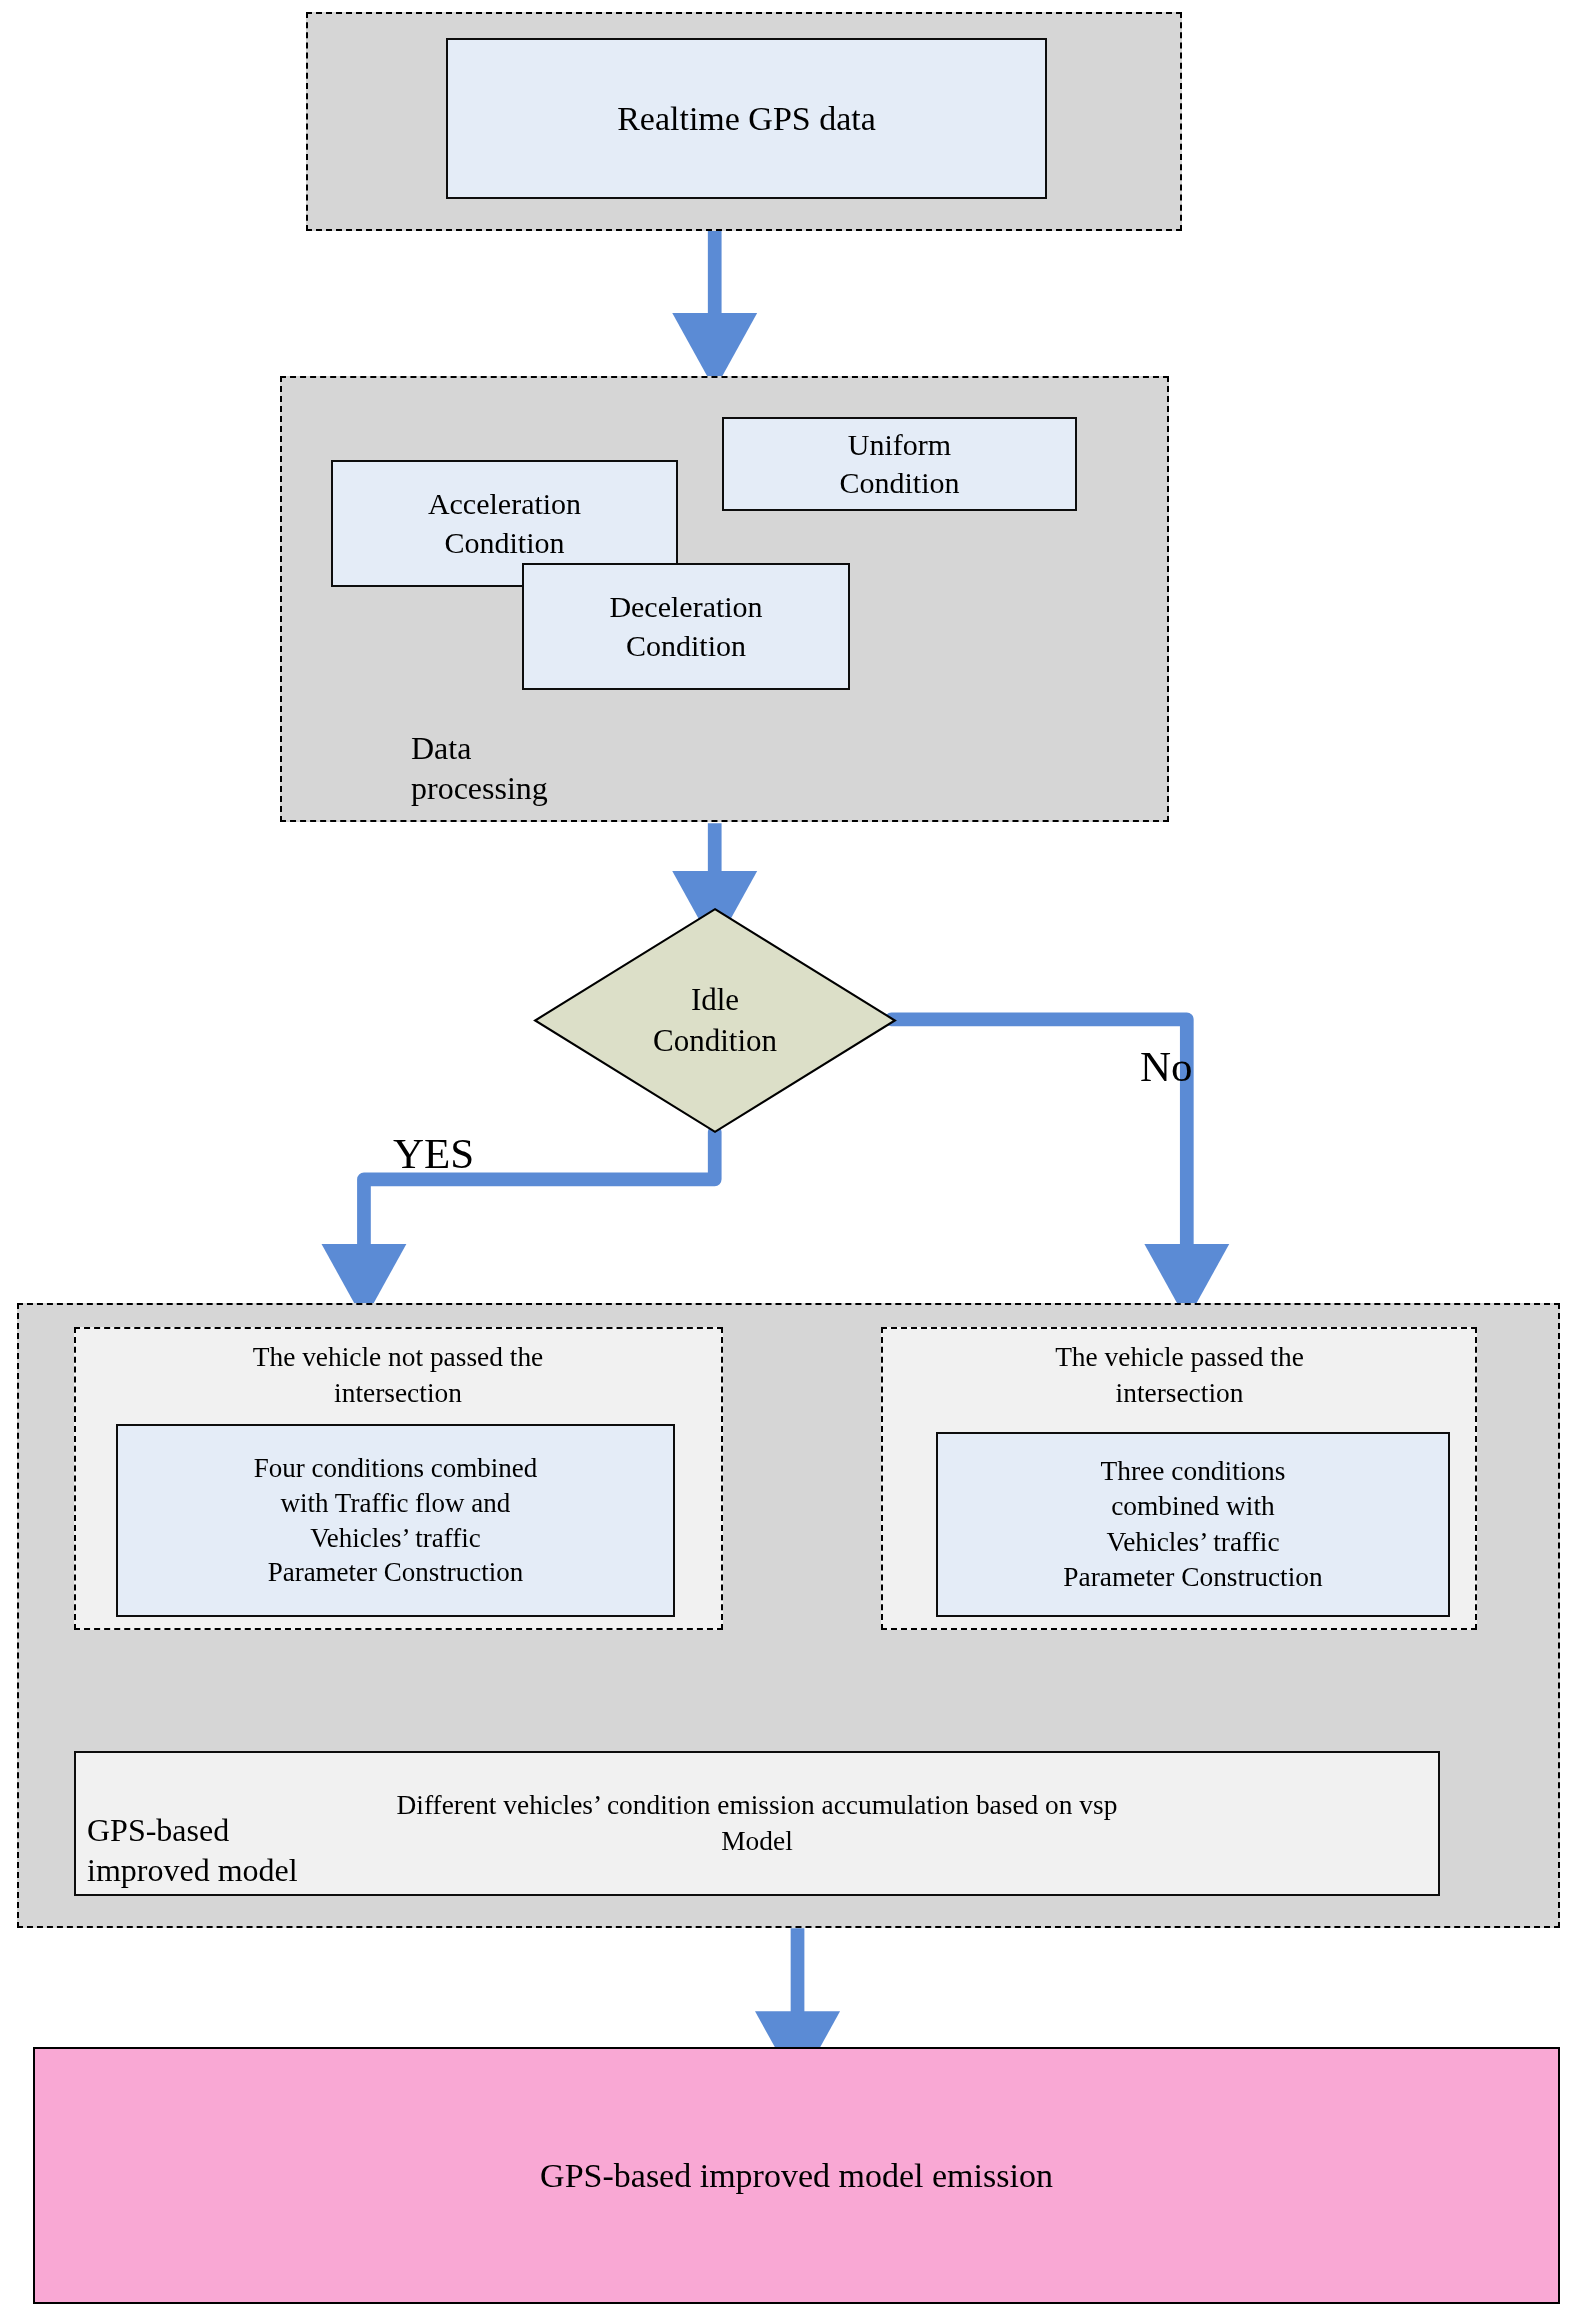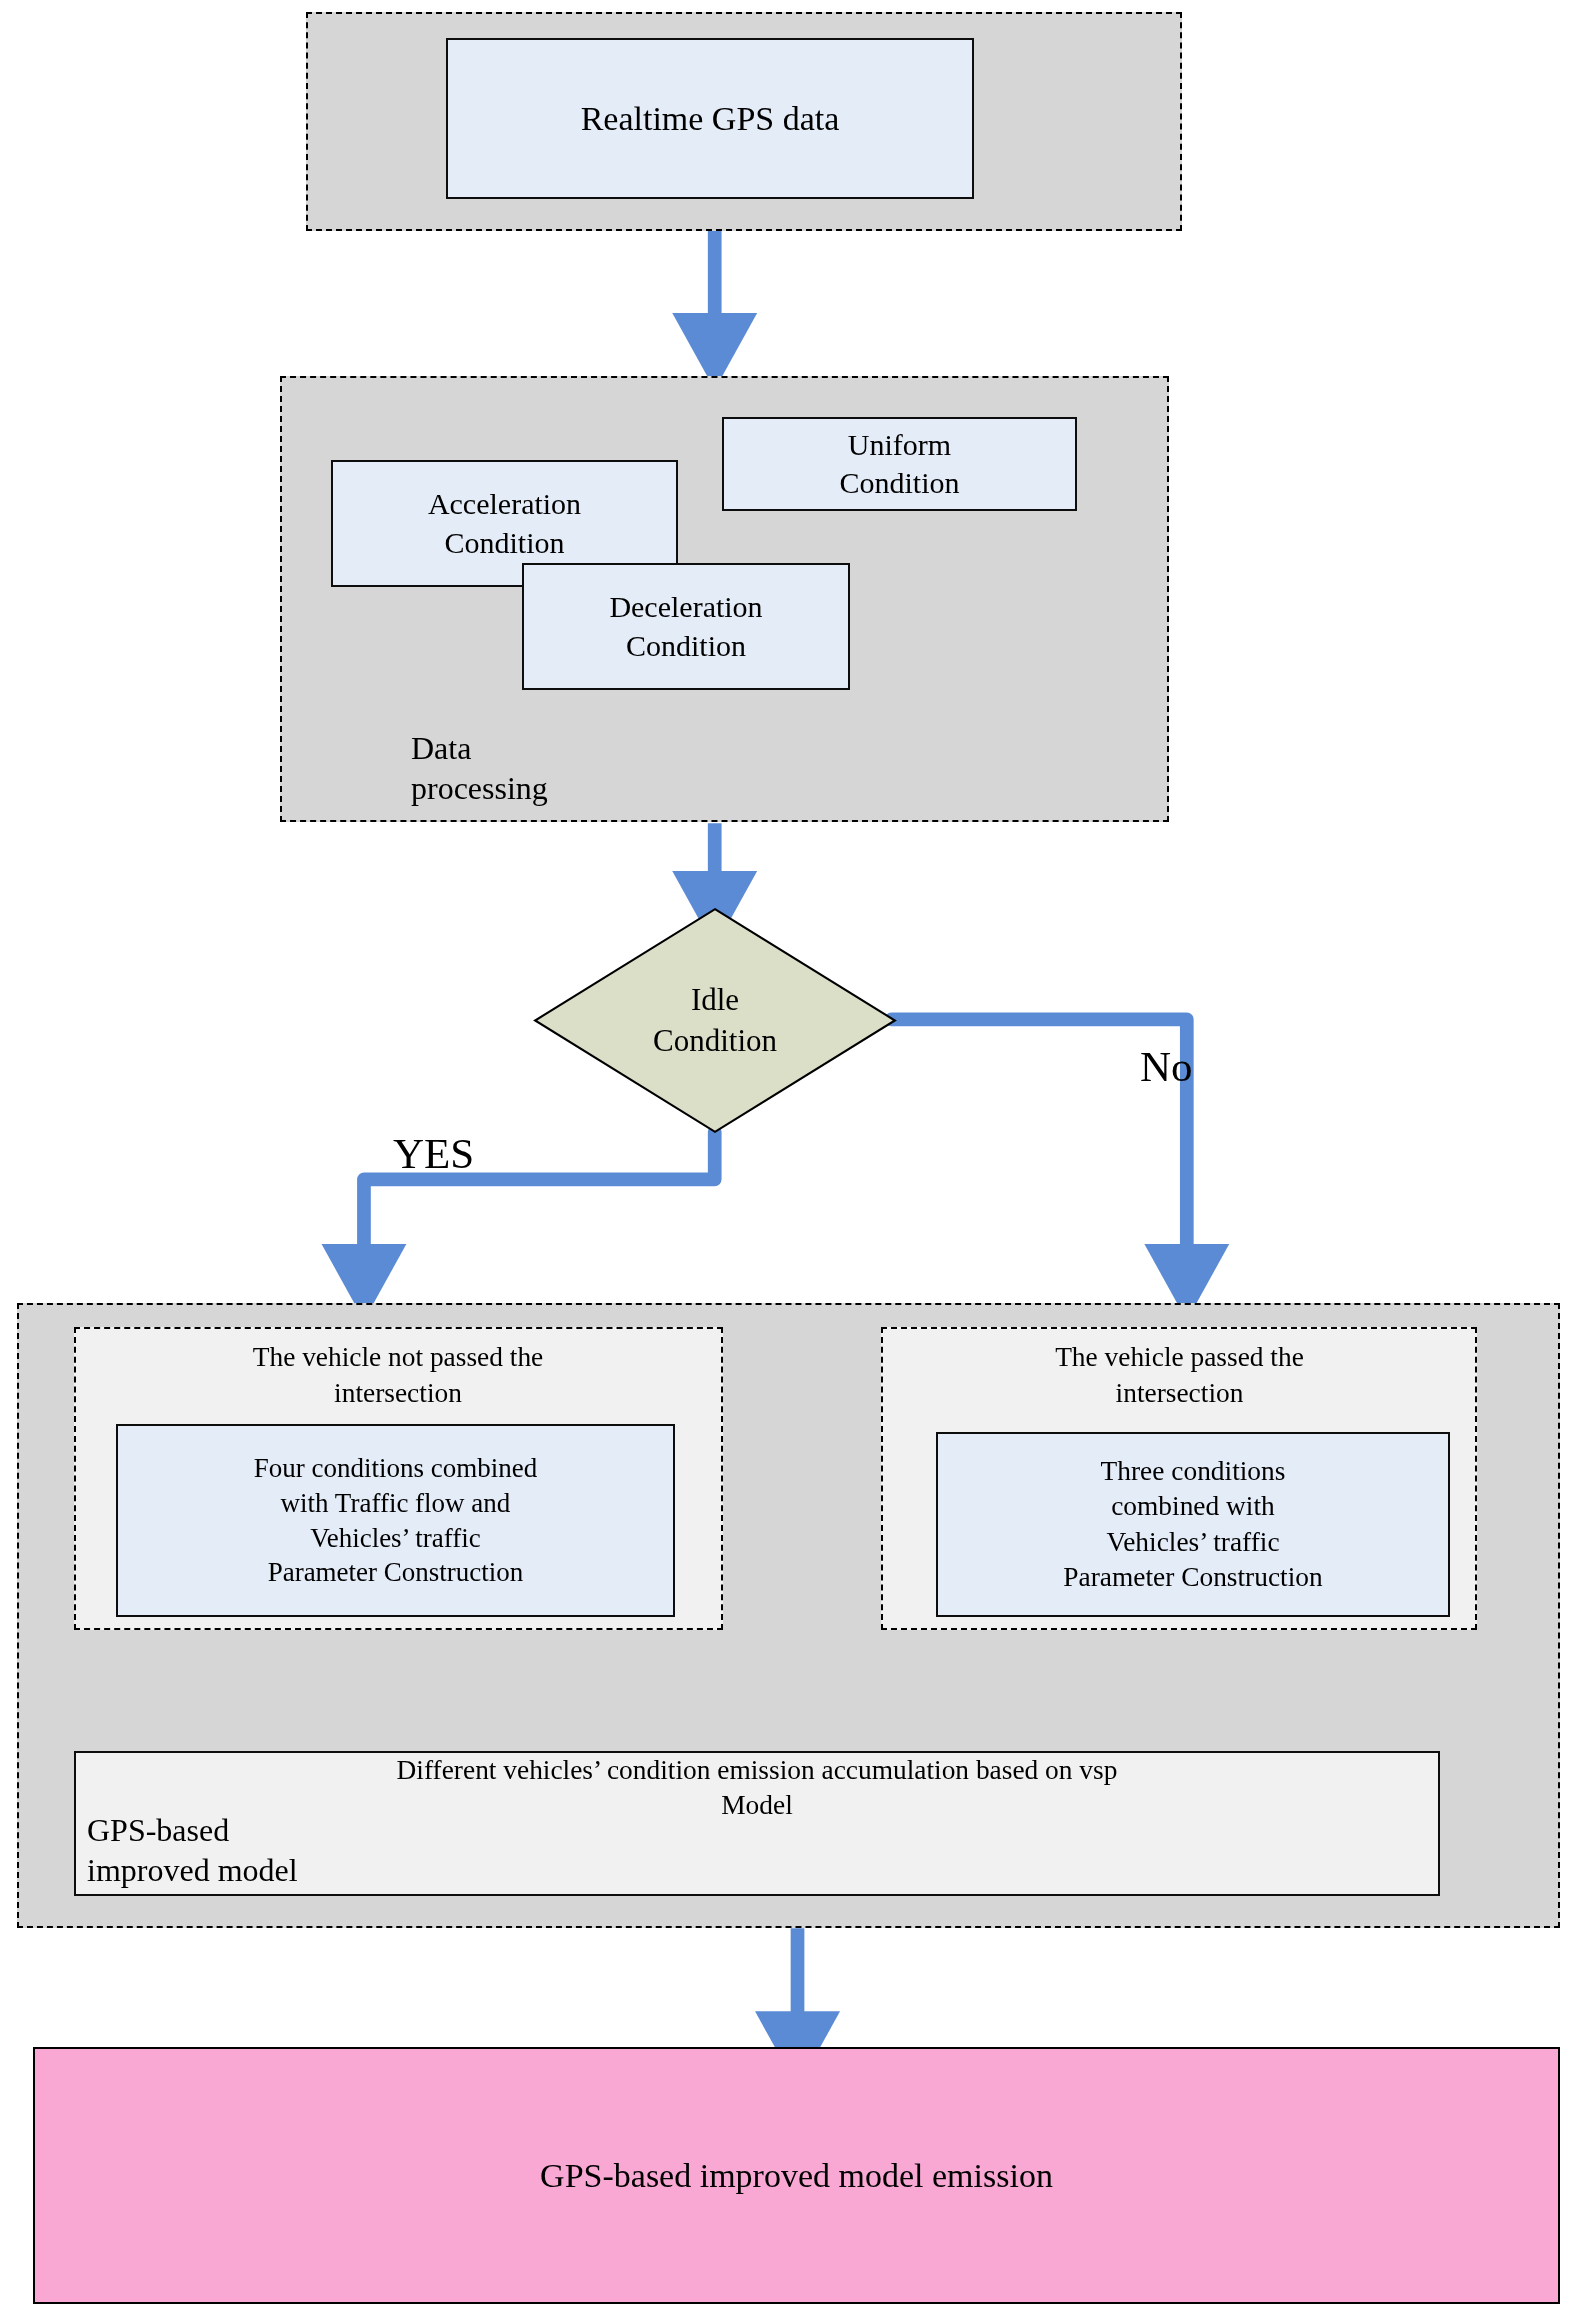--- a/index.html
+++ b/index.html
@@ -43,21 +43,21 @@
     box-sizing: border-box;
     color: #000000;
     line-height: 1.28;
   }
 
   
   .box-gray {
     background: #f1f1f1;
     border: 2.1px solid #0d0d0d;
     display: flex;
-    align-items: flex-start;
+    align-items: center;
     justify-content: center;
     text-align: center;
     box-sizing: border-box;
     color: #000000;
     line-height: 1.28;
   }
 
   .box-gray-dashed {
     background: #f1f1f1;
     border: 2.1px dashed #000000;
@@ -135,21 +135,21 @@
       <line x1="1427" y1="3213" x2="1427" y2="3320" stroke="#5b8bd5" stroke-width="22" marker-end="url(#ahw)"></line>
     </g>
 
     <g>
       <line x1="1512" y1="3655" x2="1512" y2="3880" stroke="#5b8bd5" stroke-width="26" marker-end="url(#ah)"></line>
     </g>
   </svg>
 
   <div class="node group-dashed" style="left:306px; top:11.6px; width:876px; height:219px;"></div>
 
-  <div class="node box-blue" style="left:446px; top:38px; width:528px; height:161px; font-size:34px;">
+  <div class="node box-blue" style="left:446px; top:38px; width:601px; height:161px; font-size:34px;">
     <span>Realtime GPS data</span>
   </div>
 
   <div class="node group-dashed" style="left:280px; top:376px; width:889px; height:446px;"></div>
 
   <div class="node box-blue" style="left:331px; top:417px; width:347px; height:127px; font-size:30px; white-space:pre-line;margin-top:43px;">
     <span>Acceleration
 Condition</span>
   </div>
 

